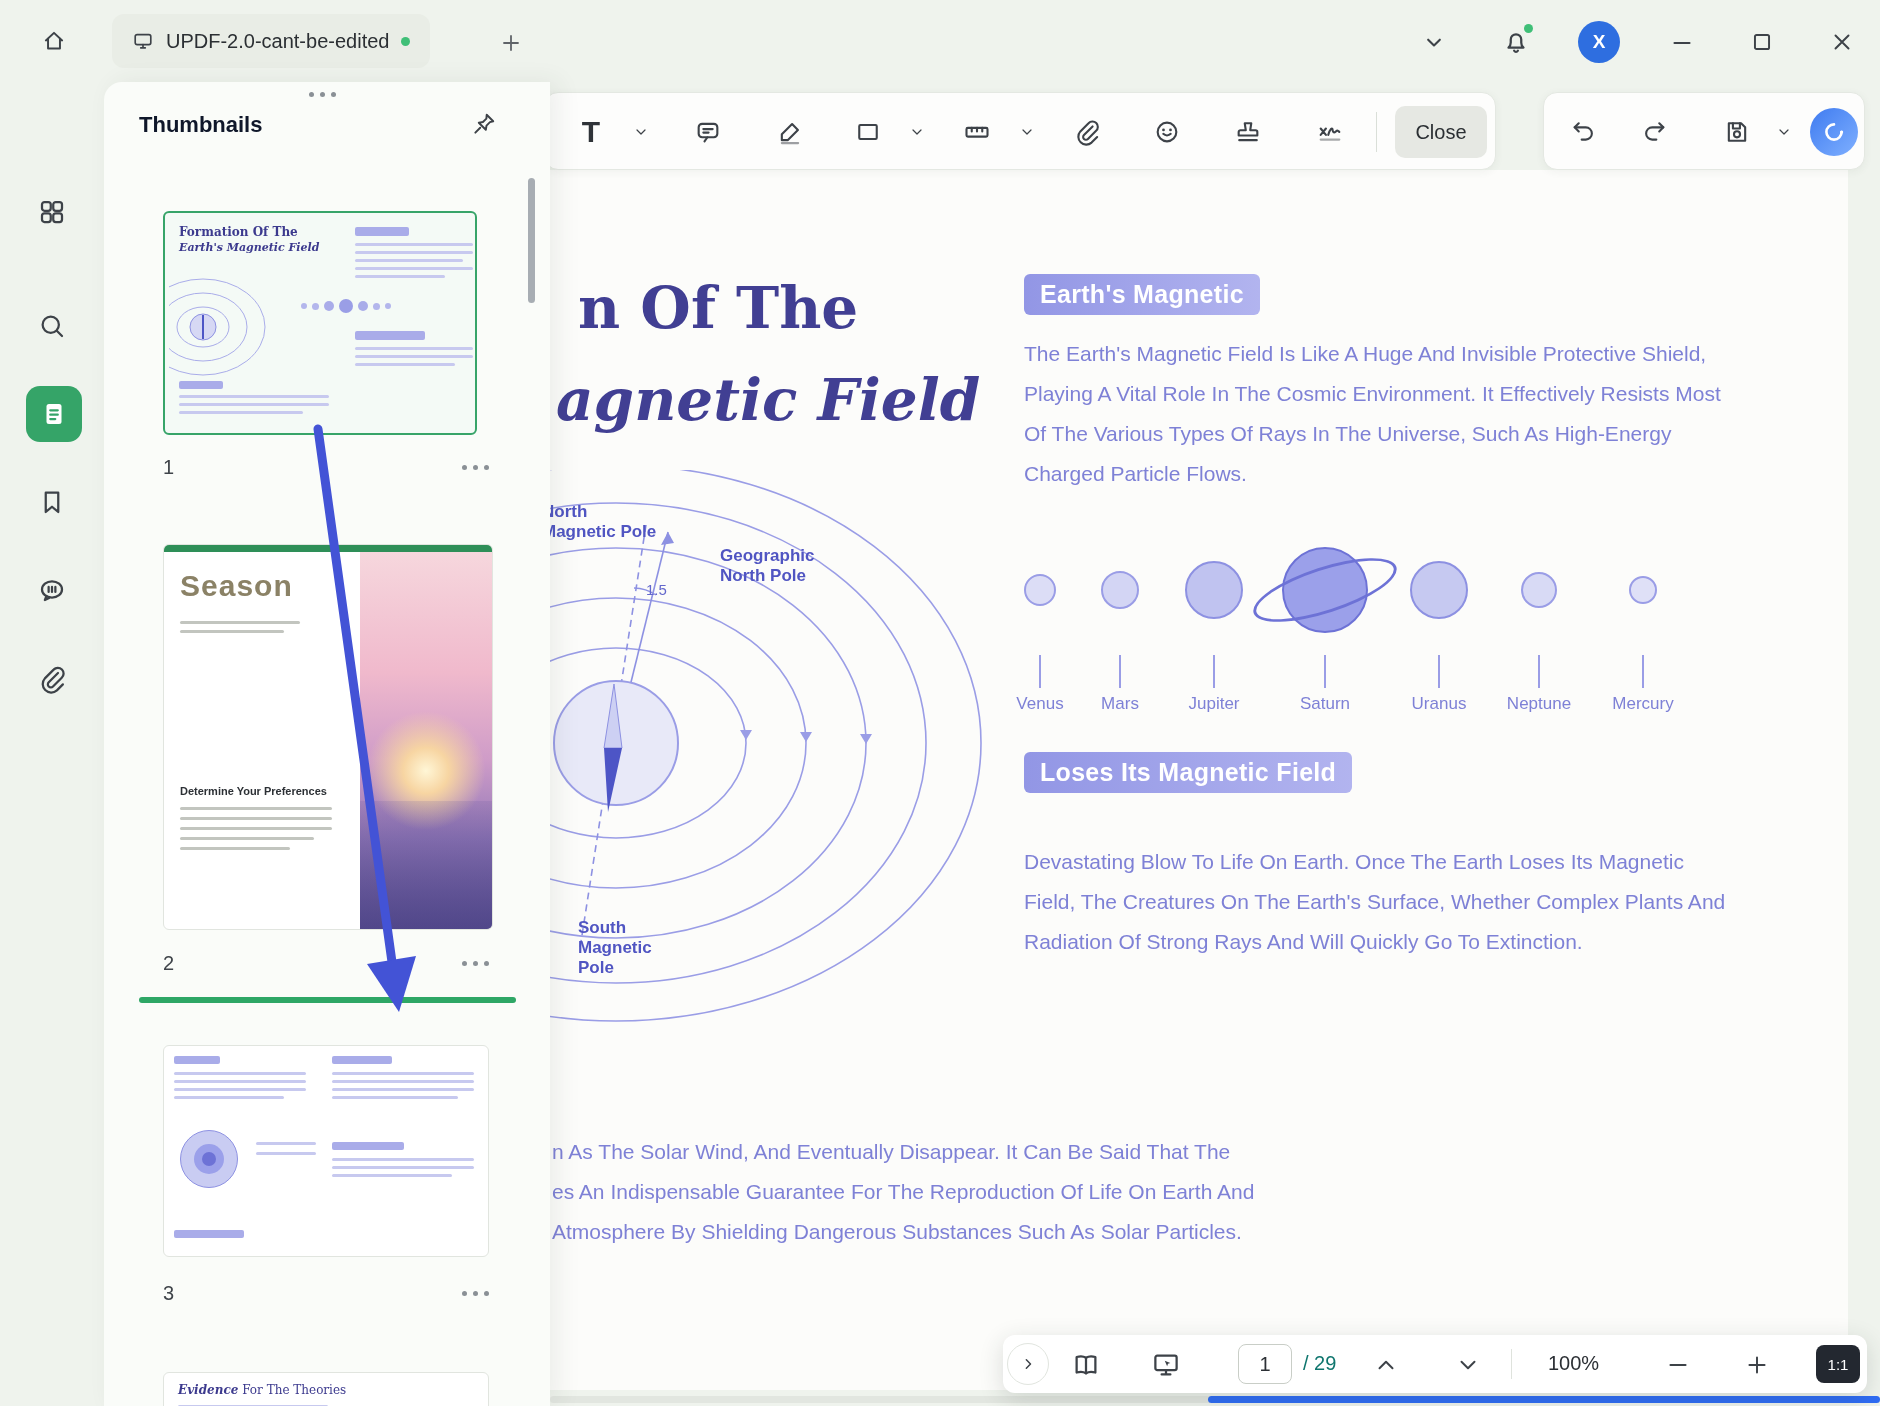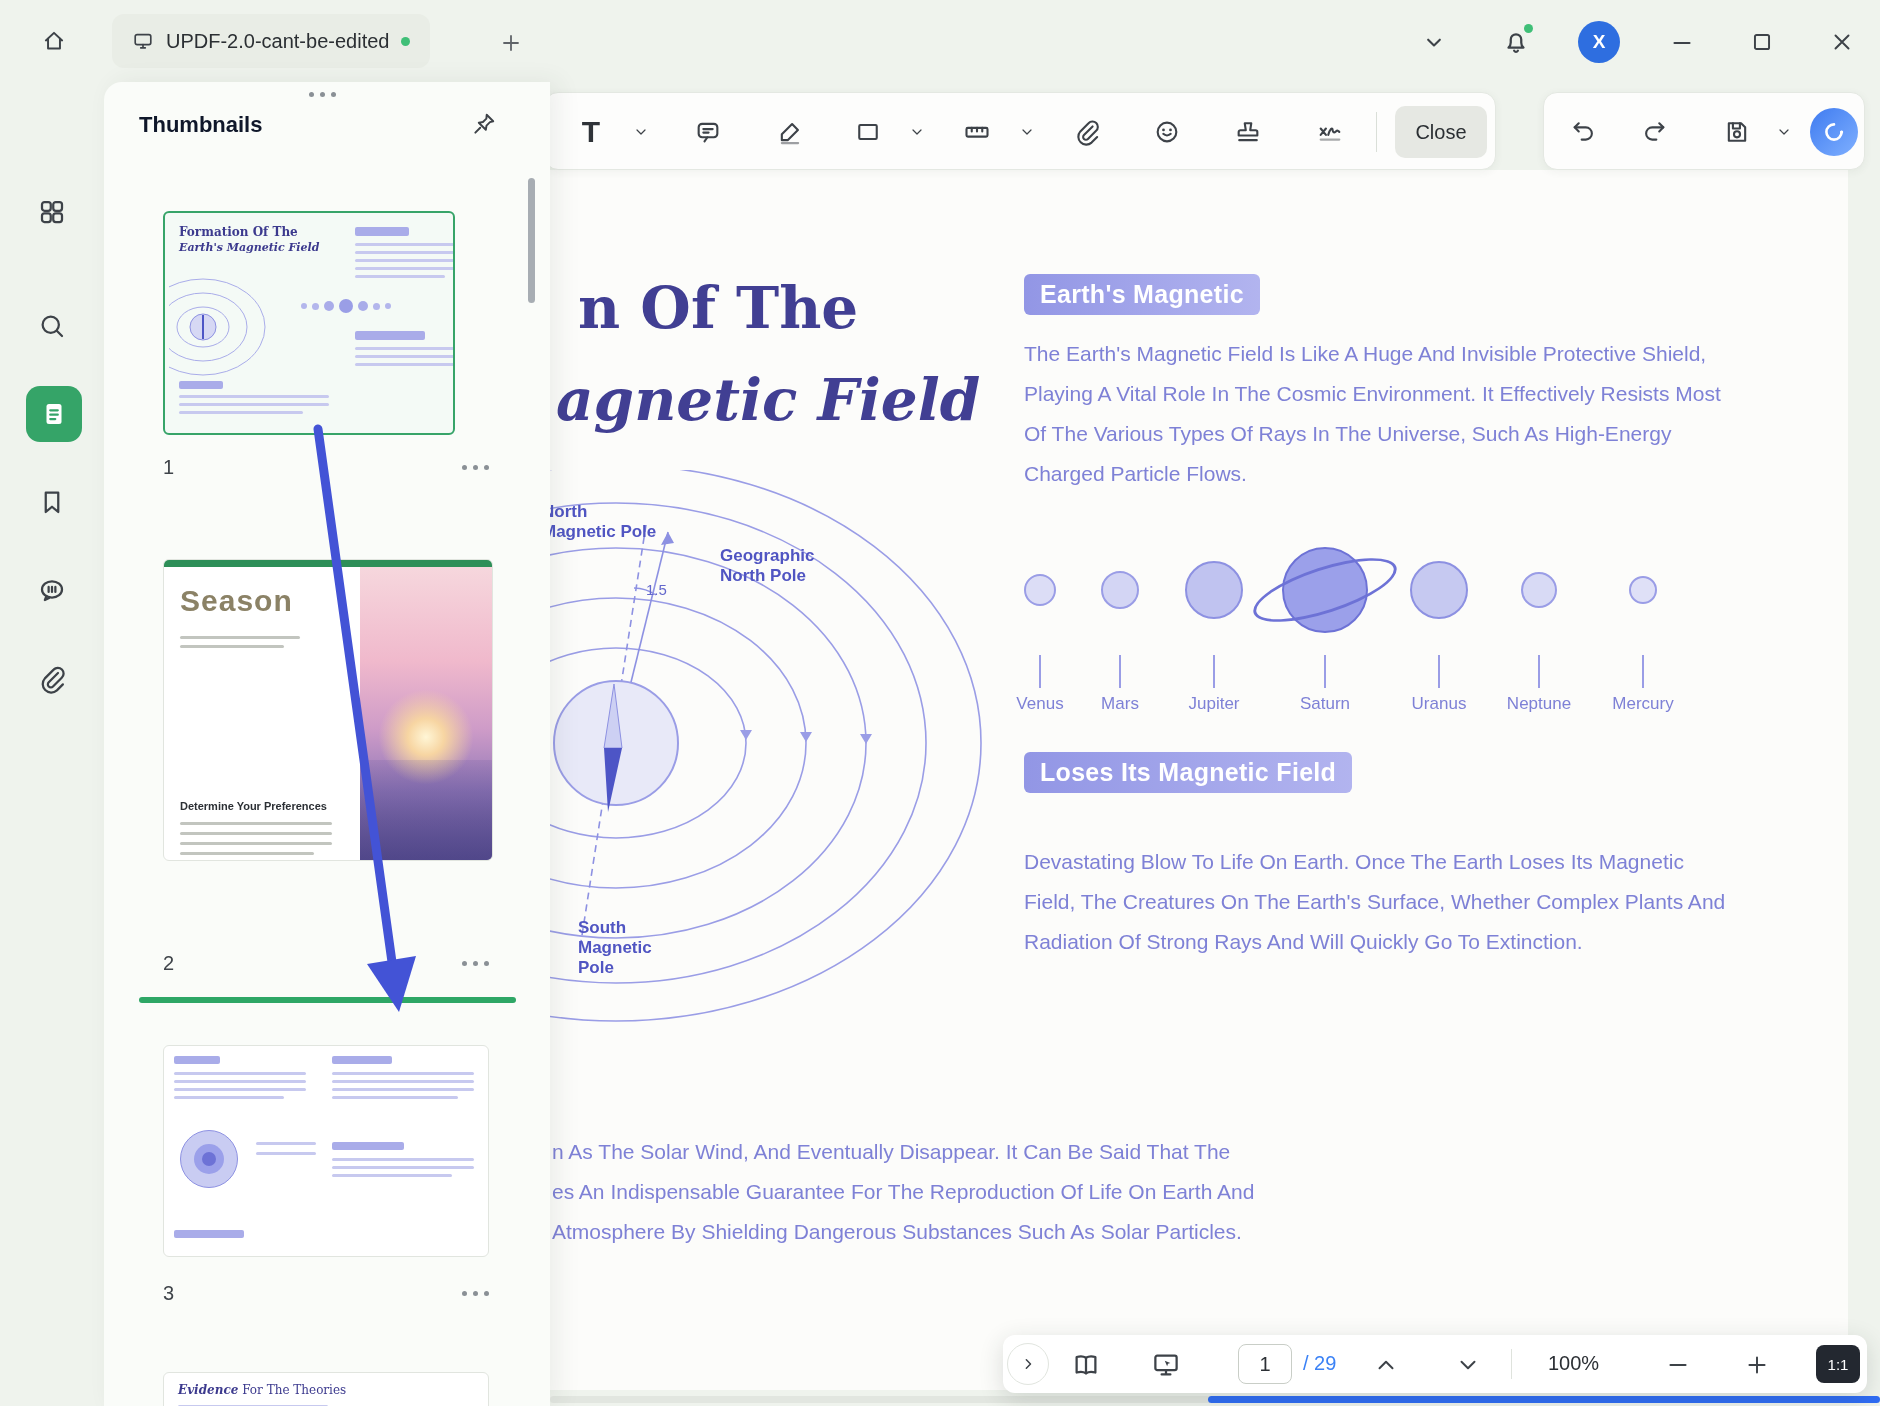--- a/index.html
+++ b/index.html
@@ -359,21 +359,21 @@
       </svg>
   </div>
   <div class="bb-icon" style="left:147px">
     <svg class="ic" width="30" height="30" viewBox="0 0 24 24">
         <rect x="3.5" y="4.5" width="17" height="11.5" rx="1.5"></rect>
         <path d="M12 16v3.5M8.5 19.5h7"></path>
         <path d="M11 8.5l4.5 1.8-1.9.7-.7 1.9z" fill="#3d4248" stroke="none"></path>
       </svg>
   </div>
   <input id="page-input" value="1" style="">
-  <span style="position:absolute;left:300px;top:17px;font-size:20px;color:#3b82f6">/ 29</span>
+  <span style="position:absolute;left:300px;top:17px;font-size:20px;color:#0f766e">/ 29</span>
   <div class="bb-icon" style="left:367px">
     <svg class="ic" width="26" height="26" viewBox="0 0 24 24">
         <path d="M6 15l6-6 6 6"></path>
       </svg>
   </div>
   <div class="bb-icon" style="left:449px">
     <svg class="ic" width="26" height="26" viewBox="0 0 24 24">
         <path d="M6 9l6 6 6-6"></path>
       </svg>
   </div>
@@ -405,21 +405,21 @@
     </div>
   <div id="panel-title">Thumbnails</div>
   <div class="iconbtn" style="left:360px;top:22px;width:40px;height:40px">
     <svg class="ic" width="26" height="26" viewBox="0 0 24 24">
         <path d="M14.5 3.5l6 6-3 .8-3.2 3.2-.6 3.8-6.5-6.5 3.8-.6 3.2-3.2z"></path>
         <path d="M8.5 15.5 4 20"></path>
       </svg>
   </div>
   <div id="panel-scrollbar"></div>
 
-  <div class="thumb" style="top:129px;width:292px;height:224px;border:2.5px solid #37a469;background:#f4faf6">
+  <div class="thumb" style="top:129px;width:314px;height:224px;border:2.5px solid #37a469;background:#f4faf6">
     <div style="position:absolute;left:14px;top:12px;font-family:'DejaVu Serif',serif;font-weight:bold;font-size:12px;color:#3c3a8e">Formation Of The</div>
     <div style="position:absolute;left:14px;top:28px;font-family:'DejaVu Serif',serif;font-style:italic;font-weight:bold;font-size:11px;color:#3c3a8e">Earth's Magnetic Field</div>
     <svg style="position:absolute;left:4px;top:52px" width="120" height="120" viewBox="0 0 120 120">
       <g stroke="#a9ace9" fill="none" stroke-width="1">
         <ellipse cx="34" cy="62" rx="26" ry="20"></ellipse>
           <ellipse cx="34" cy="62" rx="44" ry="34"></ellipse>
           <ellipse cx="34" cy="62" rx="62" ry="48"></ellipse>
       </g>
       <circle cx="34" cy="62" r="13" fill="#d6d8f4" stroke="#8d91e2"></circle>
       <line x1="34" y1="50" x2="34" y2="74" stroke="#4d55c6" stroke-width="2"></line>
@@ -450,21 +450,21 @@
   </div>
   <div class="thumb-row" style="top:370px;height:30px">
     <span class="pagenum">1</span>
     <span class="dots">
         <i></i>
         <i></i>
         <i></i>
       </span>
   </div>
 
-  <div class="thumb" style="top:477px;width:330px;height:302px">
+  <div class="thumb" style="top:462px;width:330px;height:386px">
     <div style="position:absolute;left:0;top:0;width:100%;height:7px;background:#2e8f58"></div>
     <div style="position:absolute;right:0;top:7px;width:132px;bottom:0;background:
       radial-gradient(circle at 50% 58%, #fff6d6 0%, #f7d5a2 10%, rgba(247,213,162,0) 26%),
       linear-gradient(180deg,#f6d7dd 0%,#f0b9cc 32%,#cf9cc8 55%,#9379b8 76%,#5d5493 100%)">
       <div style="position:absolute;left:0;bottom:0;width:100%;height:34%;background:linear-gradient(180deg,rgba(90,78,150,.15),rgba(70,60,130,.55))"></div>
     </div>
     <div style="position:absolute;left:16px;top:24px;font-size:30px;font-weight:bold;color:#8b8266;letter-spacing:1px">Season</div>
     <div class="gbar" style="left:16px;top:76px;width:120px"></div>
     <div class="gbar" style="left:16px;top:85px;width:104px"></div>
     <div style="position:absolute;left:16px;top:240px;font-size:11px;font-weight:bold;color:#2c3035">Determine Your Preferences</div>

